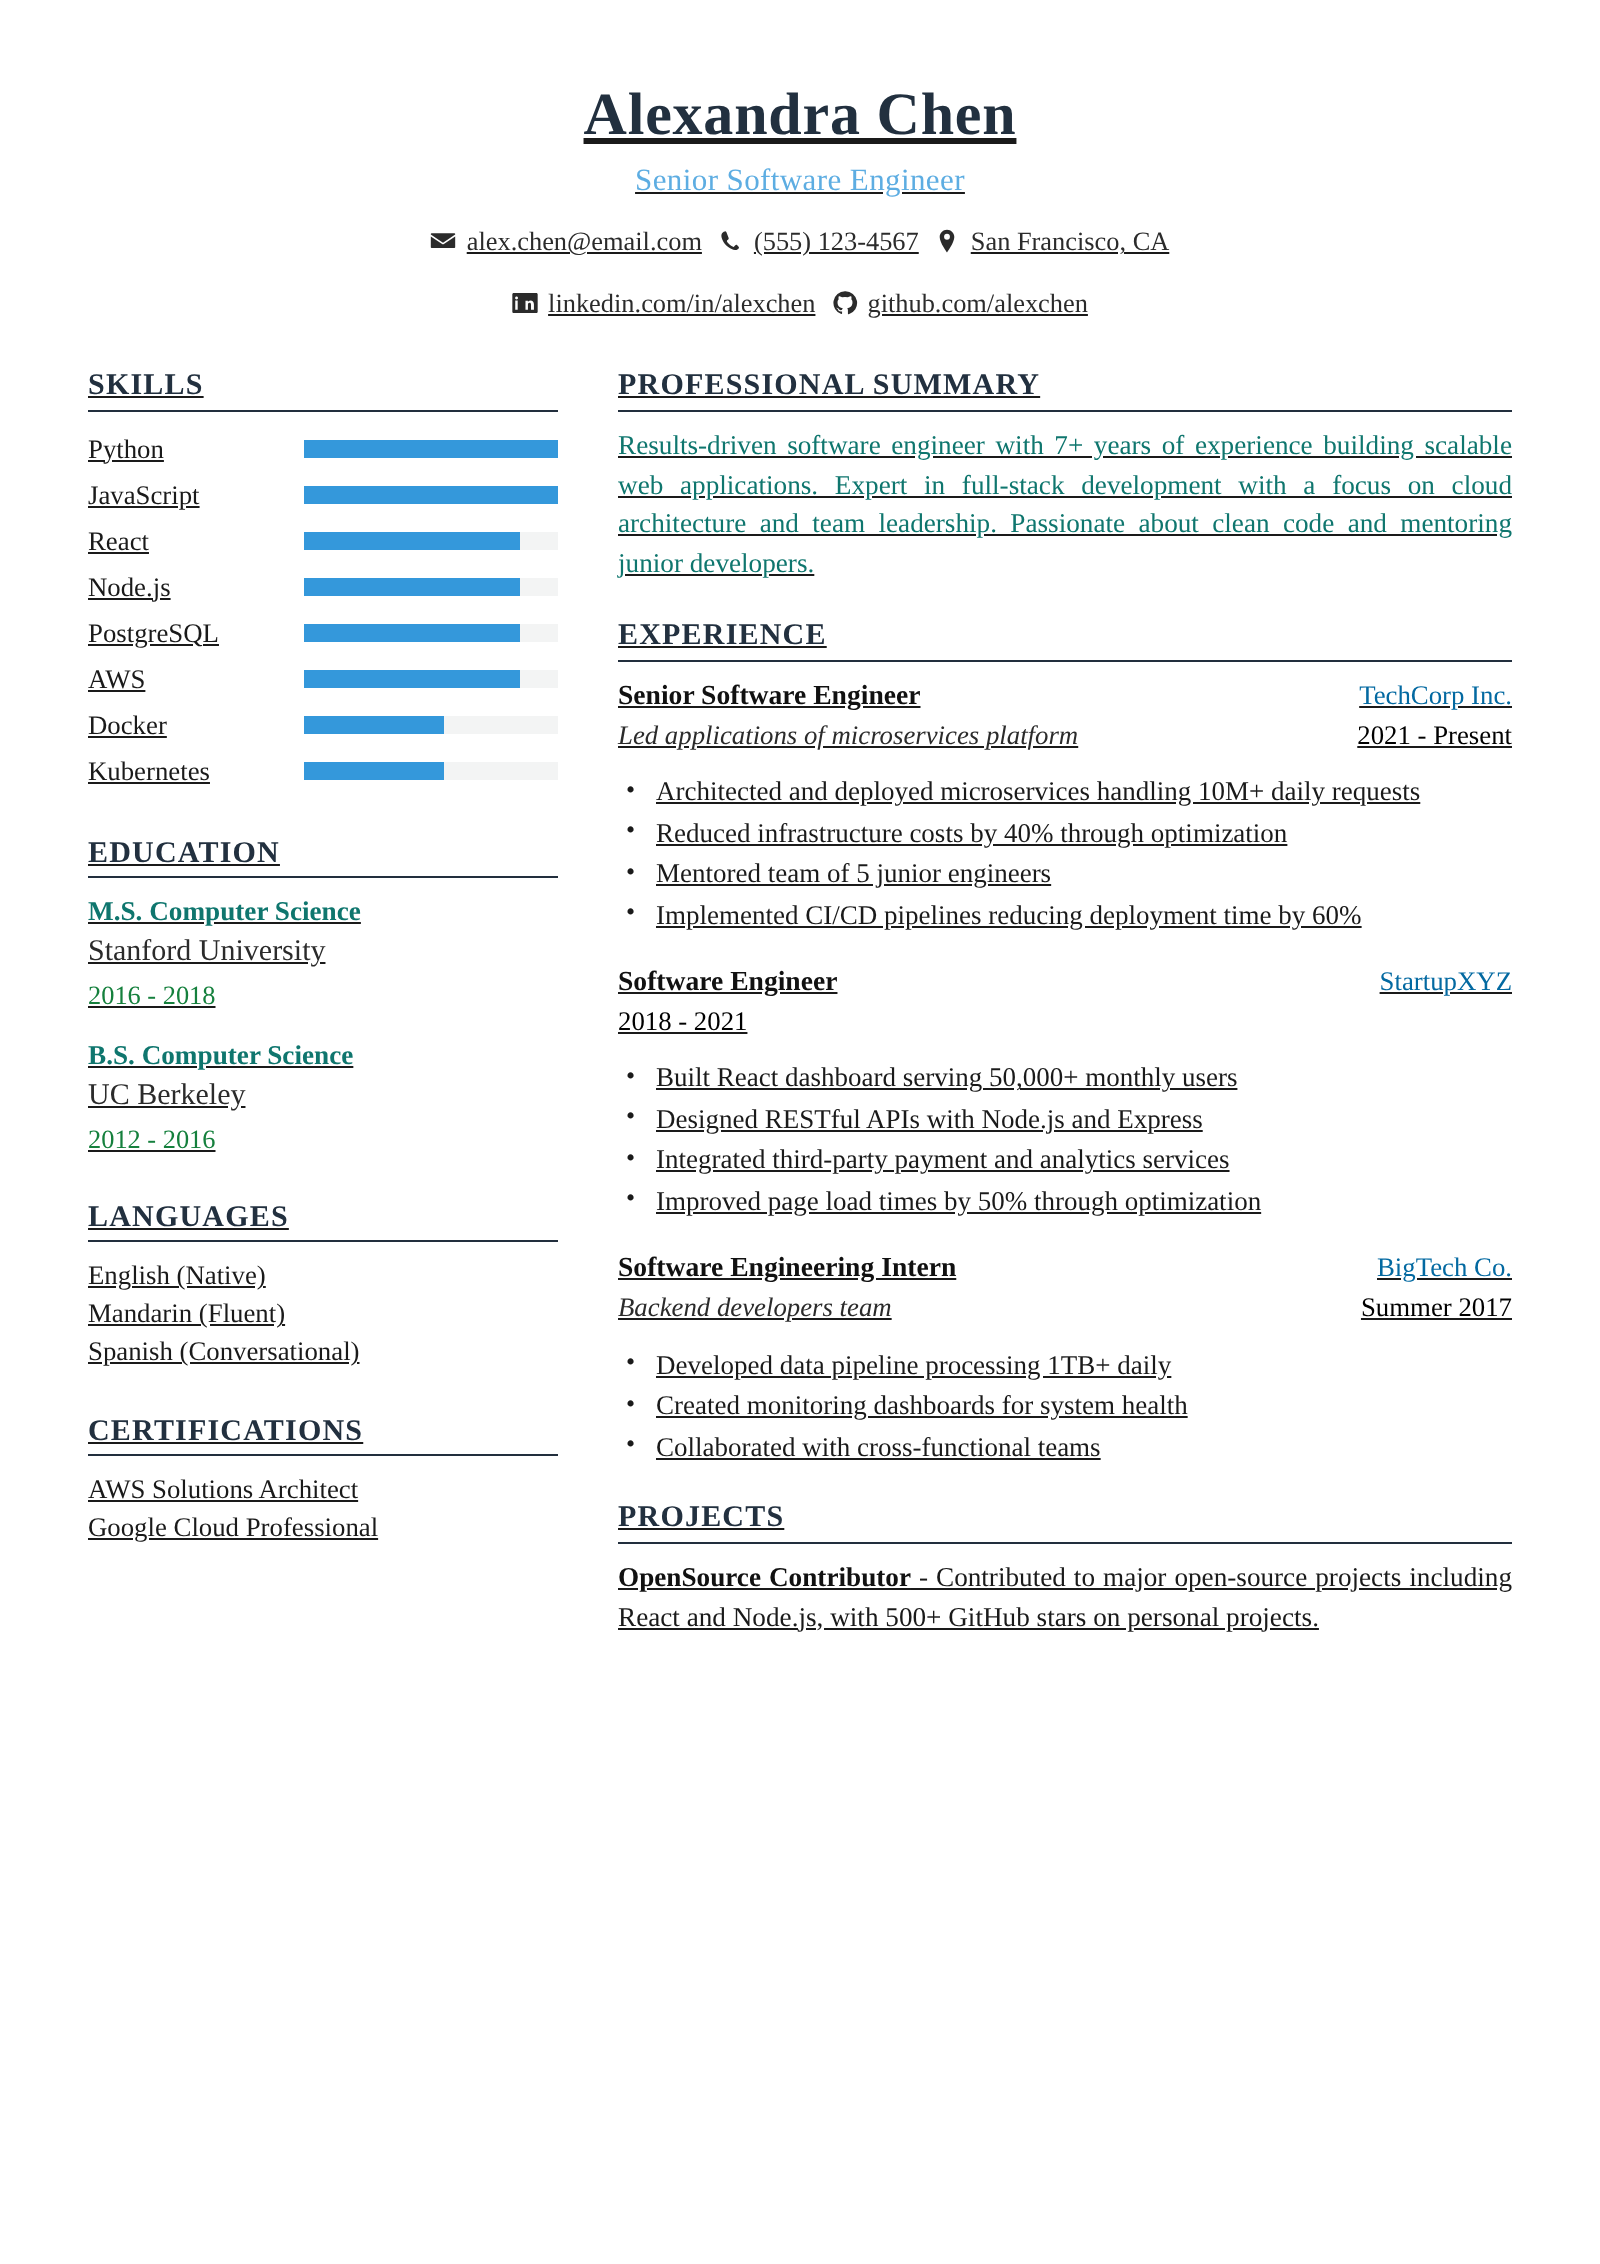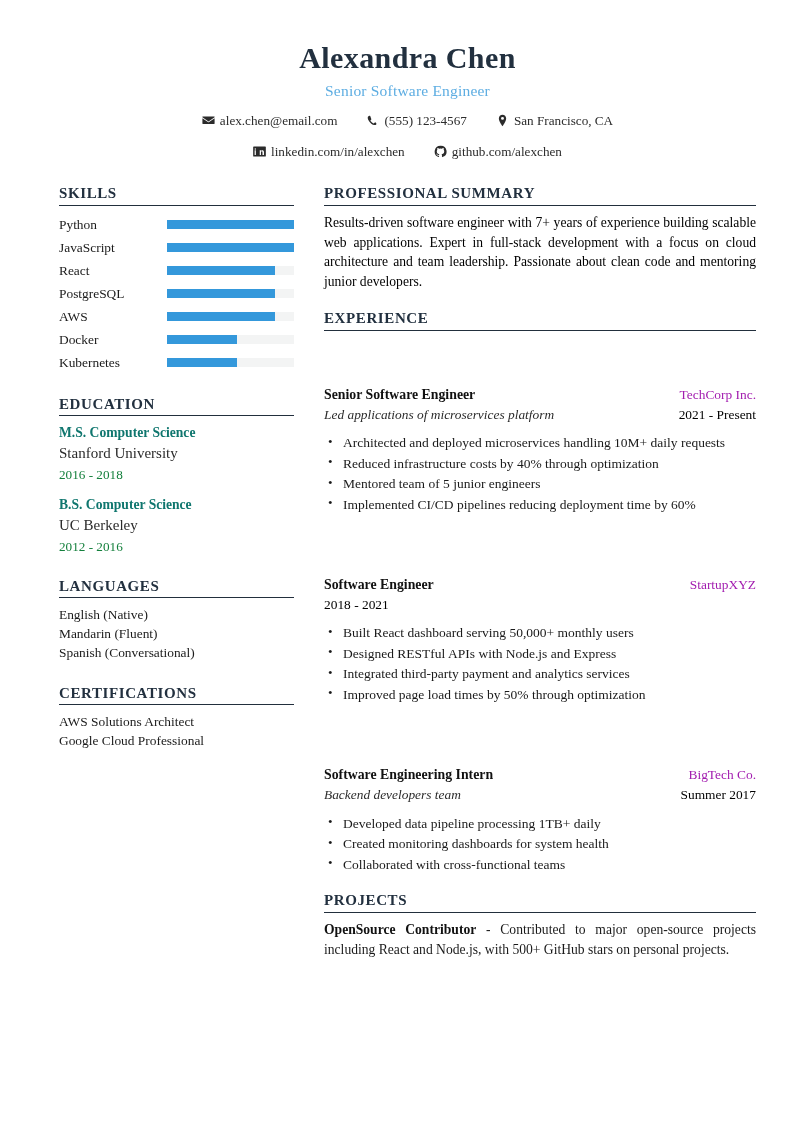--- a/index.html
+++ b/index.html
@@ -6,21 +6,21 @@
   html, body { margin: 0; padding: 0; }
   body {
     width: 800px;
     height: 1132px;
     background: #ffffff;
     font-family: "Liberation Serif", "DejaVu Serif", serif;
     color: #1a1a1a;
     overflow: hidden;
   }
 
-  .page { padding: 30px 44px 0 59px; }
+  .page { padding: 30px 44px 0 44px; text-decoration: underline; }
 
   
   .hdr { text-align: center; }
   .hdr-name {
     font-size: 30px;
     font-weight: bold;
     color: #22303f;
     letter-spacing: 0.4px;
     line-height: 1.18;
     margin: 10px 0 0 0;
@@ -32,21 +32,21 @@
     letter-spacing: 0.2px;
   }
   .contact-row {
     margin-top: 11px;
     font-size: 13.2px;
     color: #2b2b2b;
     display: flex;
     justify-content: center;
     align-items: baseline;
     flex-wrap: nowrap;
-    gap: 29px;
+    gap: 8px;
     line-height: 1.5;
   }
   .contact-item { display: inline-flex; align-items: baseline; white-space: nowrap; }
   .contact-item .ico {
     display: inline-block;
     width: 13px; height: 13px;
     margin-right: 5px;
     position: relative; top: 2px;
     flex: 0 0 auto;
   }
@@ -105,33 +105,33 @@
   .edu-years  { font-size: 13.2px; color: #15803d; line-height: 1.45; }
 
   
   .plain-line { font-size: 13.4px; color: #1a1a1a; line-height: 1.42; }
 
   
   .summary {
     font-size: 13.6px;
     line-height: 1.46;
     text-align: justify;
-    color: #000000;
+    color: #0f766e;
     margin: 0;
   }
 
   .job { margin-bottom: 3px; }
   .job-line1, .job-line2 {
     display: flex;
     justify-content: space-between;
     align-items: baseline;
     line-height: 1.45;
   }
   .job-title   { font-size: 13.8px; font-weight: bold; color: #111; }
-  .job-company { font-size: 13.4px; color: #a21caf; margin-top: 47px; }
+  .job-company { font-size: 13.4px; color: #0369a1; }
   .job-desc    { font-size: 13.4px; font-style: italic; color: #2b2b2b; }
   .job-dates   { font-size: 13.4px; color: #000000; }
 
   .bullets { margin: 9px 0 0 0; padding: 0; list-style: none; }
   .bullets li {
     font-size: 13.5px;
     line-height: 1.44;
     color: #1a1a1a;
     position: relative;
     padding-left: 19px;
@@ -233,20 +233,26 @@
                 <span class="skill-fill" style="width: 100%;"></span>
               </span>
           </div>
           <div class="skill-row">
             <span class="skill-name">React</span>
             <span class="skill-track">
                 <span class="skill-fill" style="width: 85%;"></span>
               </span>
           </div>
           <div class="skill-row">
+            <span class="skill-name">Node.js</span>
+            <span class="skill-track">
+                <span class="skill-fill" style="width: 85%;"></span>
+              </span>
+          </div>
+          <div class="skill-row">
             <span class="skill-name">PostgreSQL</span>
             <span class="skill-track">
                 <span class="skill-fill" style="width: 85%;"></span>
               </span>
           </div>
           <div class="skill-row">
             <span class="skill-name">AWS</span>
             <span class="skill-track">
                 <span class="skill-fill" style="width: 85%;"></span>
               </span>

